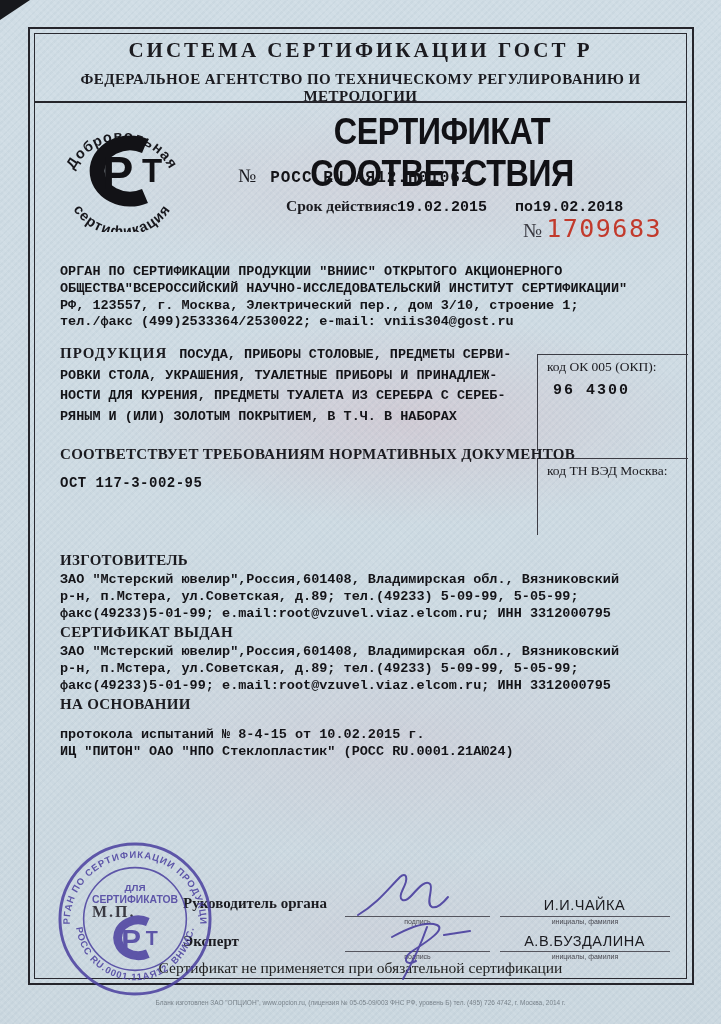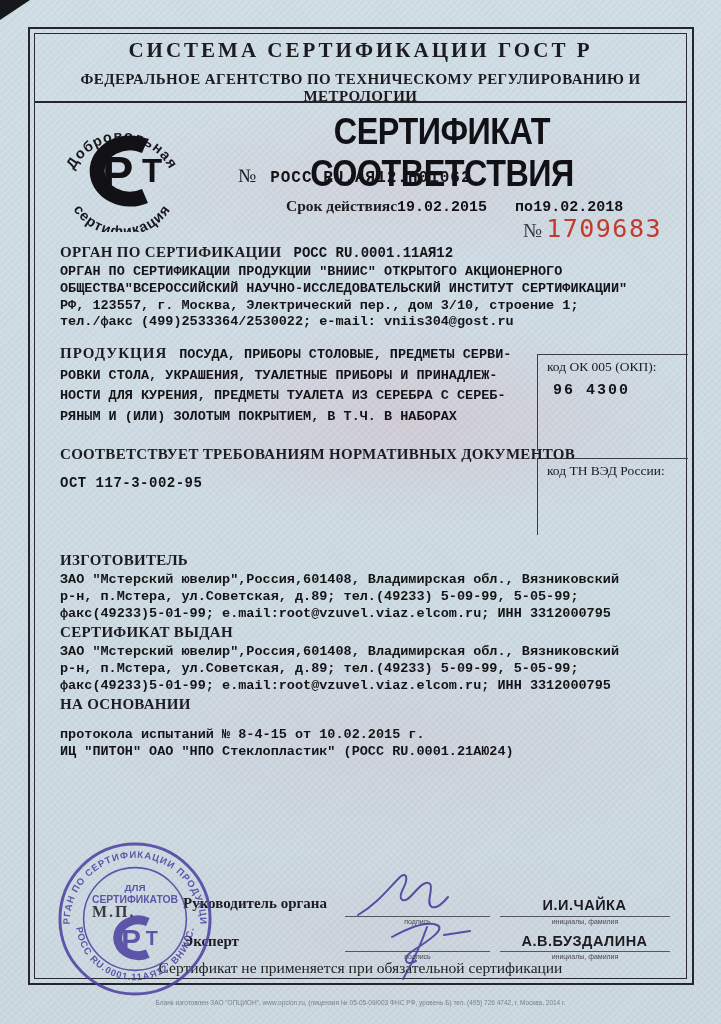--- a/index.html
+++ b/index.html
@@ -47,21 +47,21 @@
   .sec-head{font-size:15px;font-weight:700;letter-spacing:.3px;}
   .mono13{font-size:13.5px;line-height:16.8px;}
   .mono14{font-size:13.5px;line-height:18.6px;}
   .okp-box{left:537px;top:354px;width:150px;height:96px;border-left:1.5px solid #3c3c44;border-top:1.5px solid #3c3c44;}
   .tnved-box{left:537px;top:458px;width:150px;height:76px;border-left:1.5px solid #3c3c44;border-top:1.5px solid #3c3c44;}
   .box-label{font-size:13.5px;font-weight:400;padding:4px 0 0 9px;font-family:"Liberation Serif",serif;}
   .box-value{font-size:15px;padding:7px 0 0 15px;letter-spacing:2px;}
   .sig-role{font-size:15px;font-weight:700;}
   .sig-line{border-bottom:1.2px solid #55555e;height:0;}
   .tiny-label{font-size:7px;color:#4a4a52;text-align:center;font-family:"Liberation Sans",sans-serif;}
-  .sig-name{font-family:"Liberation Sans",sans-serif;font-weight:700;font-size:14.5px;text-align:center;letter-spacing:.5px;}
+  .sig-name{font-family:"Liberation Sans",sans-serif;font-weight:400;font-size:14.5px;text-align:center;letter-spacing:.5px;}
   .mp{font-size:16px;color:#3a3a42;letter-spacing:2px;}
   .footer-note{left:34px;top:959px;width:653px;text-align:center;font-size:15.5px;font-weight:400;color:#222;}
   .fine-print{left:34px;top:999px;width:653px;text-align:center;font-size:6.5px;color:#78828a;font-family:"Liberation Sans",sans-serif;}
   svg text{font-family:"Liberation Sans",sans-serif;}
 </style>
 </head>
 <body>
 
 <div class="page">
   <div class="texture"></div>
@@ -104,42 +104,38 @@
     <span class="gap"></span>
     <span class="mono dt">по</span>
     <span class="mono dt">19.02.2018</span>
   </div>
 
   <div class="abs blank-no">
     <span class="no">№</span>
     <span class="digits">1709683</span>
   </div>
 
-  <div class="abs" style="left:60px;top:243px;width:610px;">
-    <span class="sec-head">ОРГАН ПО СЕРТИФИКАЦИИ</span>
-    <span class="mono" style="font-size:14px;margin-left:8px;">РОСС RU.0001.11АЯ12</span>
-  </div>
   <div class="abs mono mono13 pre" style="left:60px;top:264px;width:616px;">ОРГАН ПО СЕРТИФИКАЦИИ ПРОДУКЦИИ "ВНИИС" ОТКРЫТОГО АКЦИОНЕРНОГО
 ОБЩЕСТВА"ВСЕРОССИЙСКИЙ НАУЧНО-ИССЛЕДОВАТЕЛЬСКИЙ ИНСТИТУТ СЕРТИФИКАЦИИ"
 РФ, 123557, г. Москва, Электрический пер., дом 3/10, строение 1;
 тел./факс (499)2533364/2530022; e-mail: vniis304@gost.ru</div>
 
   <div class="abs" style="left:60px;top:344px;width:472px;">
     <span class="sec-head" style="letter-spacing:1px;margin-right:12px;">ПРОДУКЦИЯ</span><span class="mono mono14 pre">ПОСУДА, ПРИБОРЫ СТОЛОВЫЕ, ПРЕДМЕТЫ СЕРВИ-
 РОВКИ СТОЛА, УКРАШЕНИЯ, ТУАЛЕТНЫЕ ПРИБОРЫ И ПРИНАДЛЕЖ-
 НОСТИ ДЛЯ КУРЕНИЯ, ПРЕДМЕТЫ ТУАЛЕТА ИЗ СЕРЕБРА С СЕРЕБ-
 РЯНЫМ И (ИЛИ) ЗОЛОТЫМ ПОКРЫТИЕМ, В Т.Ч. В НАБОРАХ</span>
   </div>
 
   <div class="abs okp-box">
     <div class="box-label">код ОК 005 (ОКП):</div>
     <div class="mono box-value">96 4300</div>
   </div>
   <div class="abs tnved-box">
-    <div class="box-label">код ТН ВЭД России:</div>
+    <div class="box-label">код ТН ВЭД Москва:</div>
     <div class="mono box-value"></div>
   </div>
 
   <div class="abs sec-head" style="left:60px;top:446px;">СООТВЕТСТВУЕТ ТРЕБОВАНИЯМ НОРМАТИВНЫХ ДОКУМЕНТОВ</div>
   <div class="abs mono" style="left:60px;top:475px;font-size:14px;letter-spacing:.5px;">ОСТ 117-3-002-95</div>
 
   <div class="abs sec-head" style="left:60px;top:552px;">ИЗГОТОВИТЕЛЬ</div>
   <div class="abs mono mono13 pre" style="left:60px;top:572px;width:616px;">ЗАО "Мстерский ювелир",Россия,601408, Владимирская обл., Вязниковский
 р-н, п.Мстера, ул.Советская, д.89; тел.(49233) 5-09-99, 5-05-99;
 факс(49233)5-01-99; e.mail:root@vzuvel.viaz.elcom.ru; ИНН 3312000795</div>

